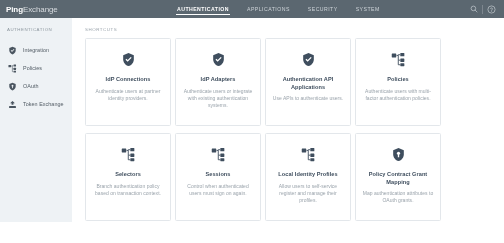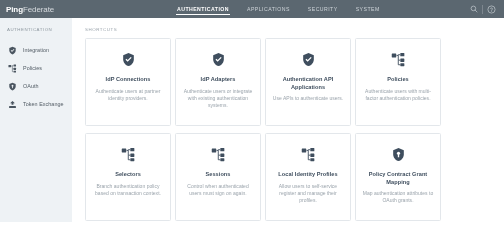--- a/index.html
+++ b/index.html
@@ -215,21 +215,21 @@
 </style>
 </head>
 <body>
 
 <div id="app">
 
   <div class="topbar">
 
     <div class="brand">
       <span class="brand-ping">Ping</span>
-        <span class="brand-federate">Federate</span>
+        <span class="brand-federate">Exchange</span>
     </div>
 
     <div class="navtabs">
       <div class="navtab active">AUTHENTICATION</div>
       <div class="navtab">APPLICATIONS</div>
       <div class="navtab">SECURITY</div>
       <div class="navtab">SYSTEM</div>
     </div>
 
     <div class="topbar-right">

